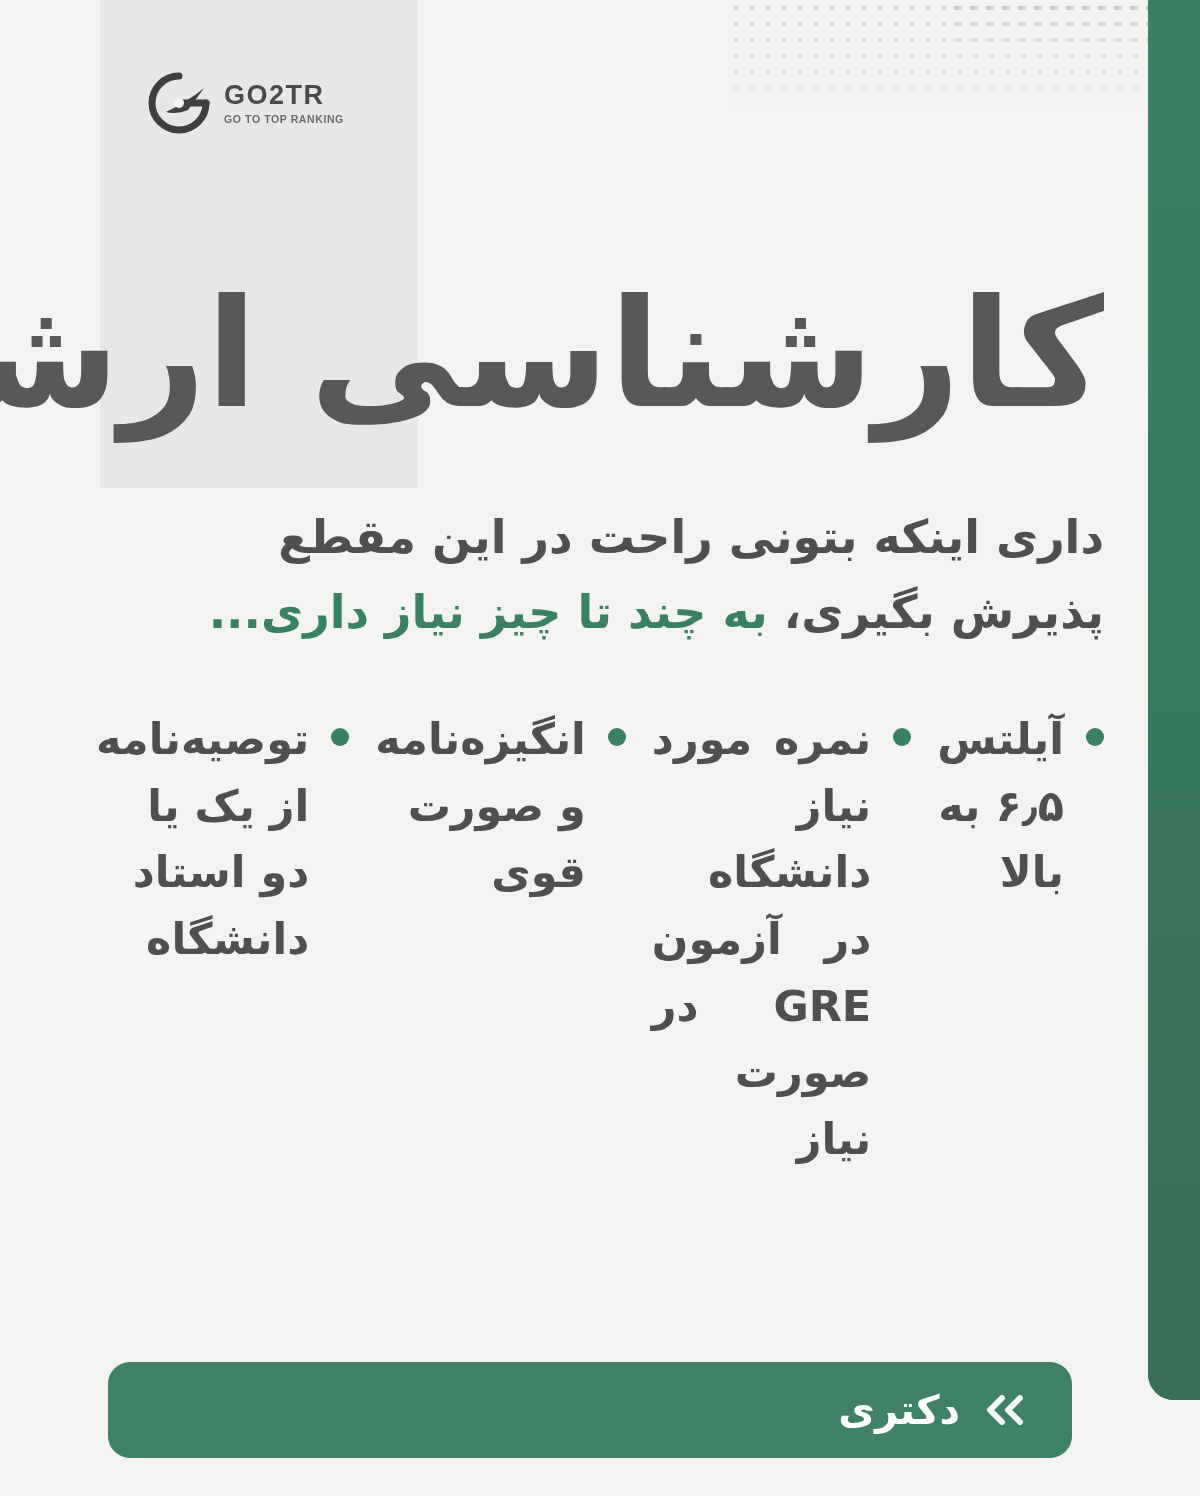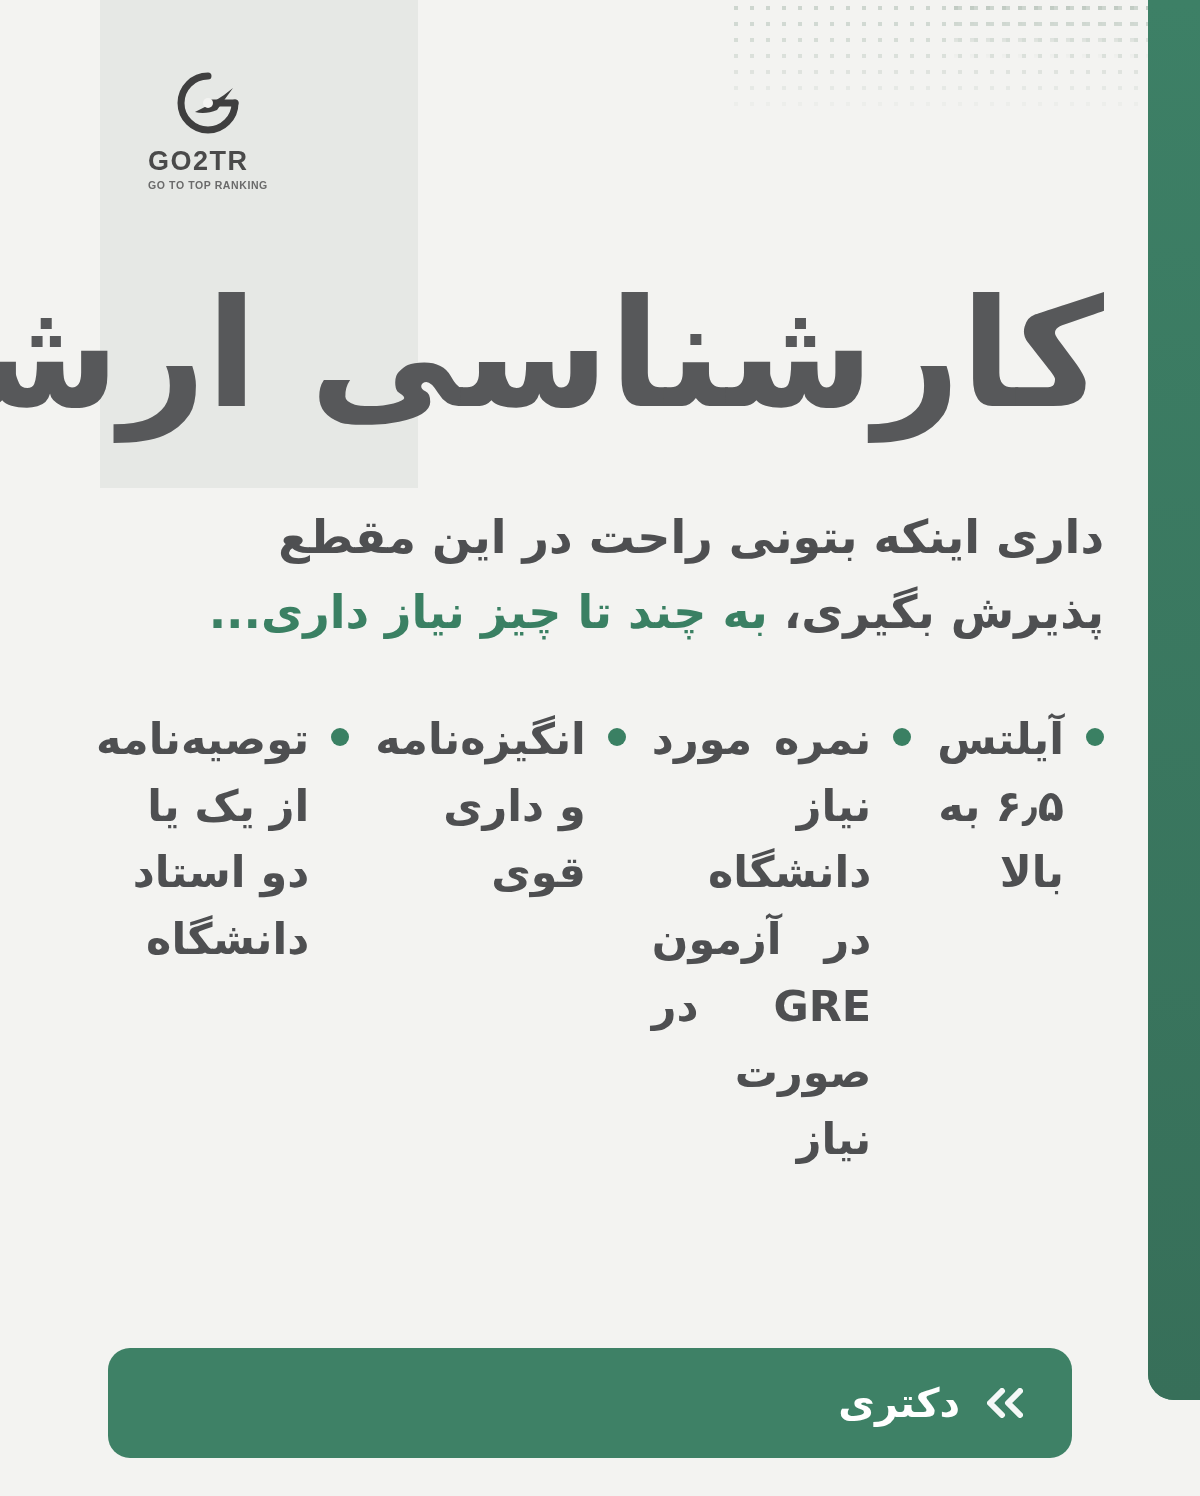--- a/index.html
+++ b/index.html
@@ -86,21 +86,21 @@
     width: 1200px;
     height: 1496px;
   }
 
   
   .logo-row {
     position: absolute;
     top: 72px;
     left: 148px;
     display: flex;
-    flex-direction: column;
+    flex-direction: row;
     align-items: center;
     gap: 14px;
     direction: ltr;
   }
 
   .logo-mark {
     width: 62px;
     height: 62px;
     position: relative;
   }
@@ -208,21 +208,21 @@
     text-align: right;
     text-align-last: right;
   }
 
   
   .cta {
     position: absolute;
     left: 108px;
     right: 128px;
     bottom: 38px;
-    height: 110px;
+    height: 96px;
     background: #3e8166;
     border-radius: 22px;
     display: flex;
     flex-direction: row;
     align-items: center;
     justify-content: flex-start;
     padding: 0 44px;
     gap: 22px;
   }
 
@@ -282,21 +282,21 @@
       <li class="bullet short">
         <span class="bullet-dot"></span>
         <span class="bullet-text">آیلتس ۶٫۵ به بالا</span>
       </li>
       <li class="bullet">
         <span class="bullet-dot"></span>
         <span class="bullet-text">نمره مورد نیاز دانشگاه در آزمون GRE در صورت نیاز</span>
       </li>
       <li class="bullet short">
         <span class="bullet-dot"></span>
-        <span class="bullet-text">انگیزه‌نامه و داری قوی</span>
+        <span class="bullet-text">انگیزه‌نامه و صورت قوی</span>
       </li>
       <li class="bullet short">
         <span class="bullet-dot"></span>
         <span class="bullet-text">توصیه‌نامه از یک یا دو استاد دانشگاه</span>
       </li>
     </ul>
 
   <div class="cta">
     <span class="cta-chev">
       <svg width="46" height="34" viewBox="0 0 46 34" aria-hidden="true">

